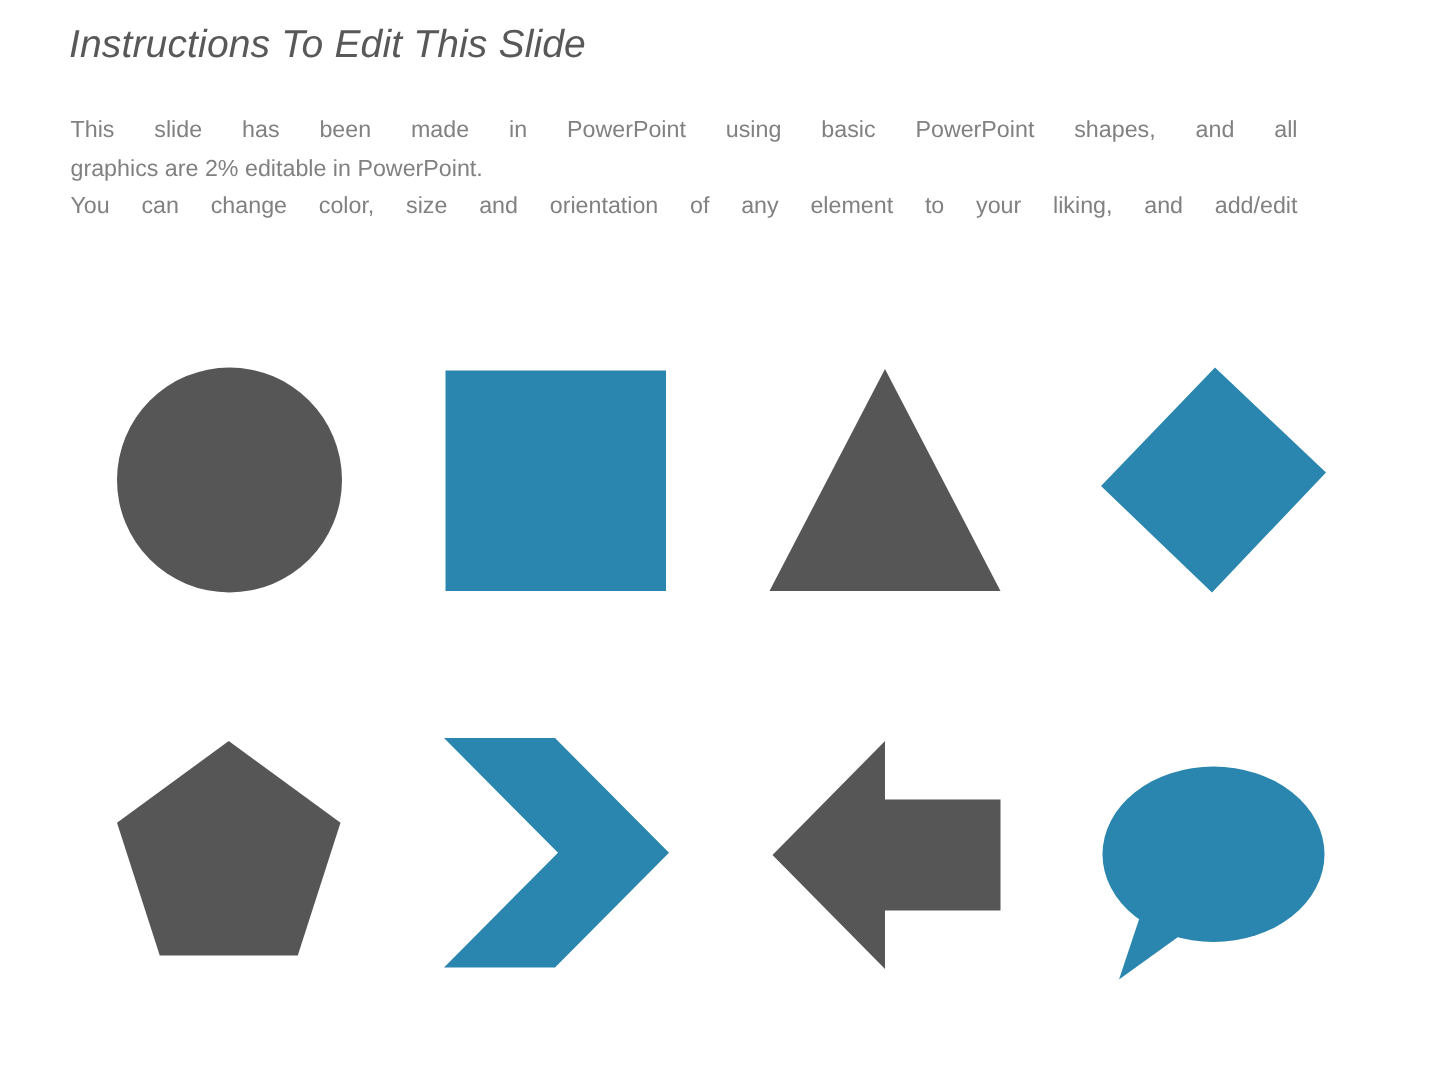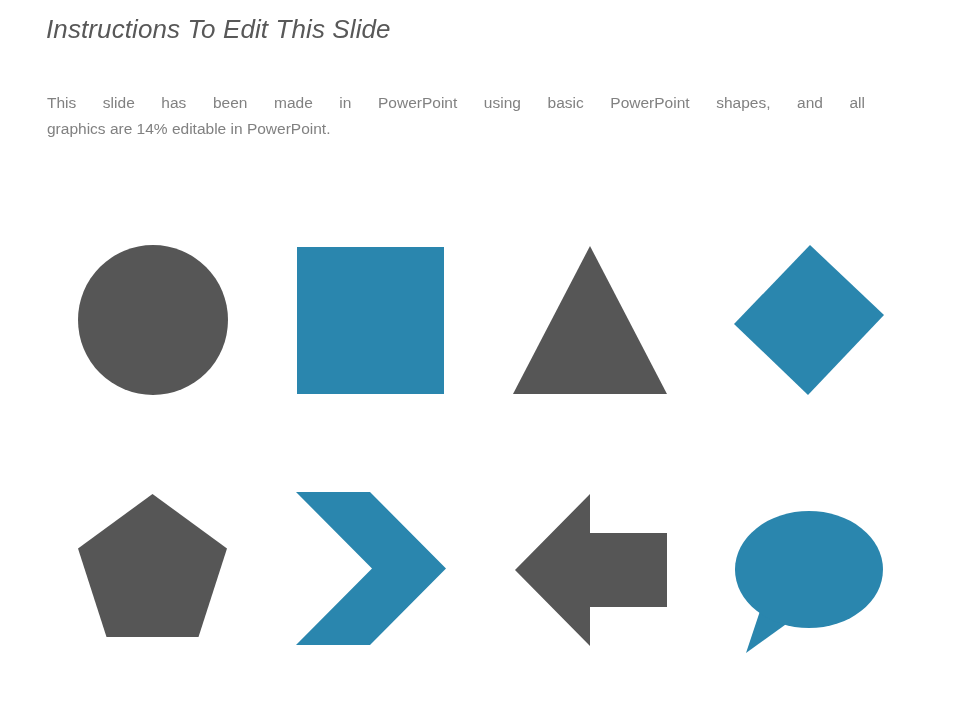--- a/index.html
+++ b/index.html
@@ -44,21 +44,20 @@
     font-size: 15.5px;
     color: #818181;
     line-height: 25.5px;
   }
   #bodytext .ln {
     display: block;
   }
   #bodytext .justify {
     text-align: justify;
     text-align-last: justify;
-    margin-top: 16px;
   }
 
   
   #shapes {
     position: absolute;
     left: 0;
     top: 0;
     width: 960px;
     height: 720px;
   }
@@ -69,21 +68,22 @@
 </style>
 </head>
 <body>
 
 <div id="slide">
 
   <div id="title">Instructions To Edit This Slide</div>
 
   <div id="bodytext">
     <span class="ln justify">This slide has been made in PowerPoint using basic PowerPoint shapes, and all</span>
-    <span class="ln">graphics are 14% editable in PowerPoint.</span>
+    <span class="ln">graphics are 2% editable in PowerPoint.</span>
+    <span class="ln justify">You can change color, size and orientation of any element to your liking, and add/edit</span>
   </div>
 
   <div id="shapes">
 
     <div class="shape-slot" style="left:78px; top:245px;">
       <svg width="150" height="150" viewBox="0 0 150 150">
         <circle cx="75" cy="75" r="75" fill="#565656"></circle>
       </svg>
     </div>
 

